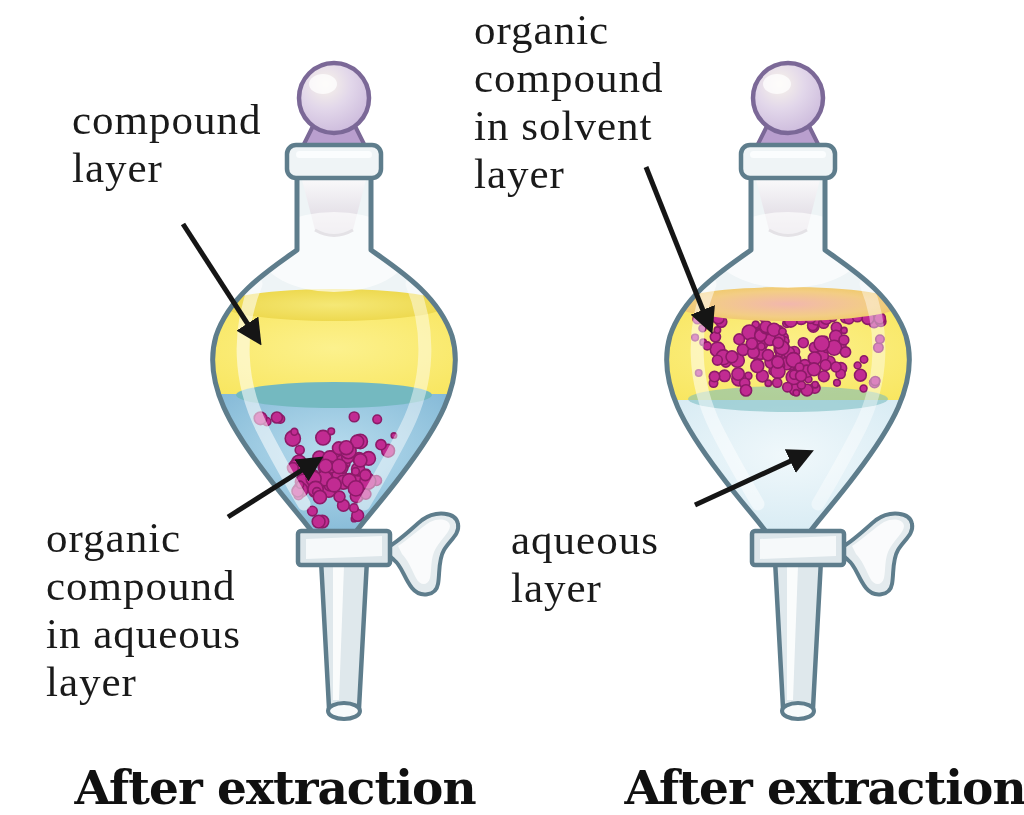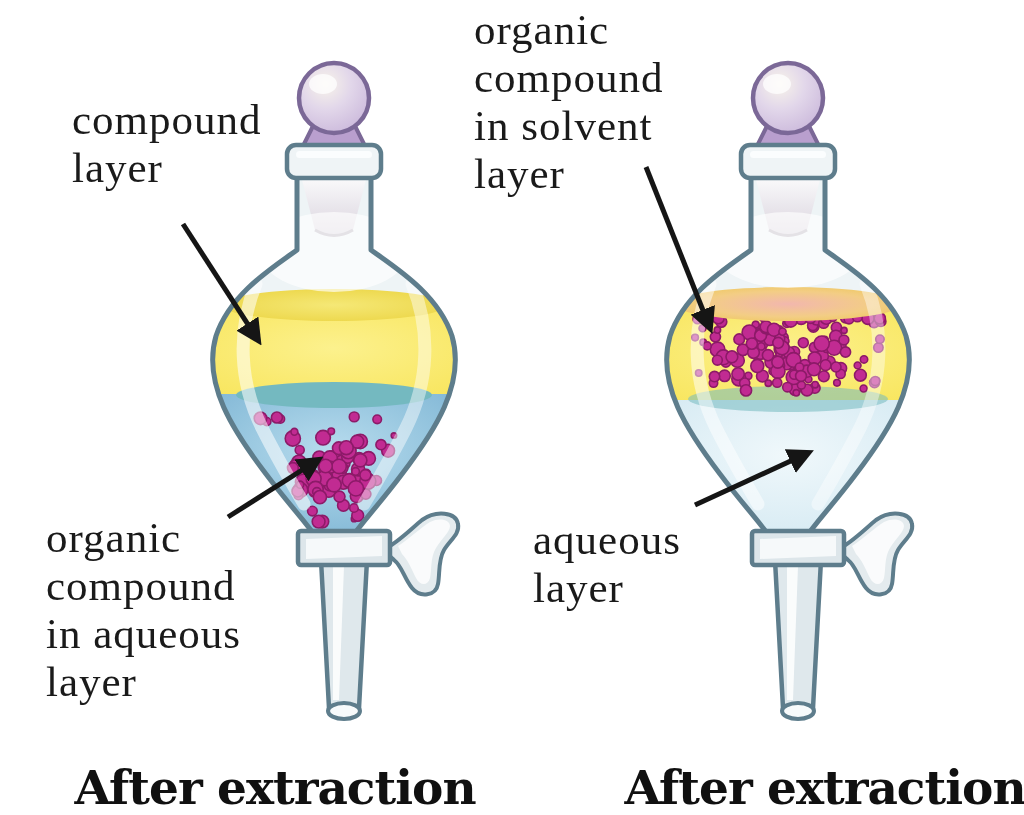--- a/index.html
+++ b/index.html
@@ -404,18 +404,18 @@
 <div class="label" style="left:46px;top:514px;">organic
 compound
 in aqueous
 layer</div>
 
 <div class="label" style="left:474px;top:6px;">organic
 compound
 in solvent
 layer</div>
 
-<div class="label" style="left:533px;top:516px;">aqueous
+<div class="label" style="left:511px;top:516px;">aqueous
 layer</div>
 
 <div class="caption" style="left:50px;top:760px;">After extraction</div>
 
 <div class="caption" style="left:600px;top:760px;">After extraction</div>
 
 </body></html>

